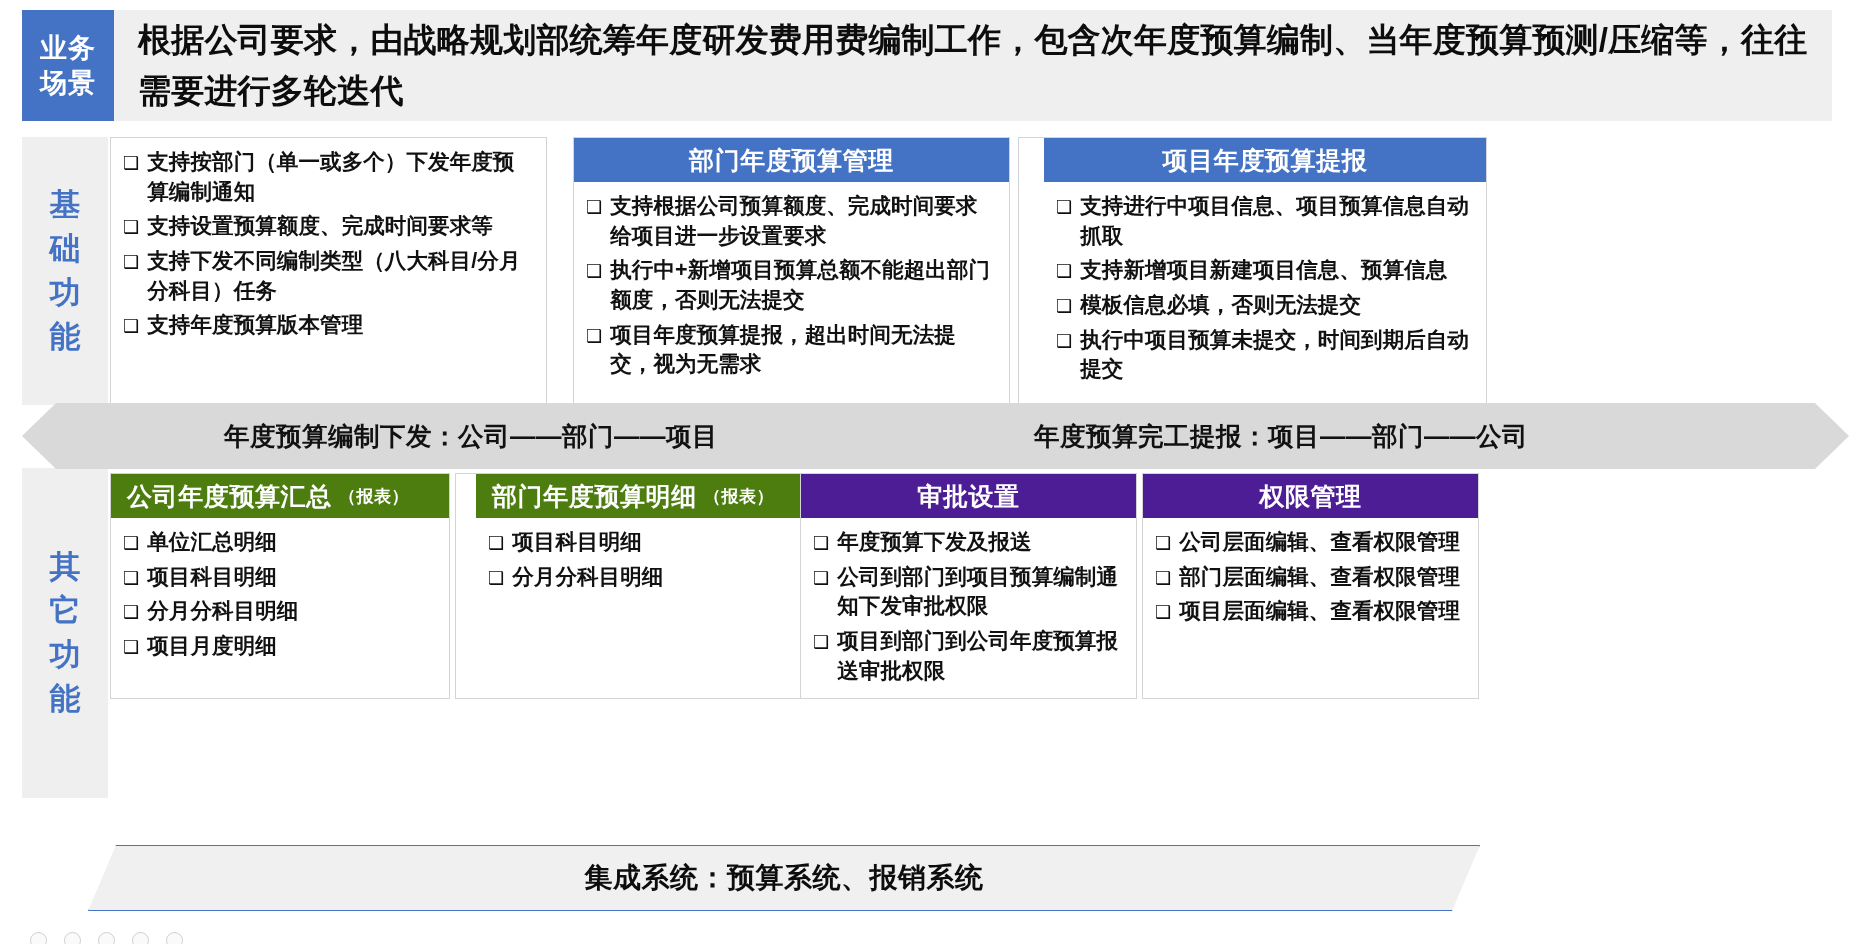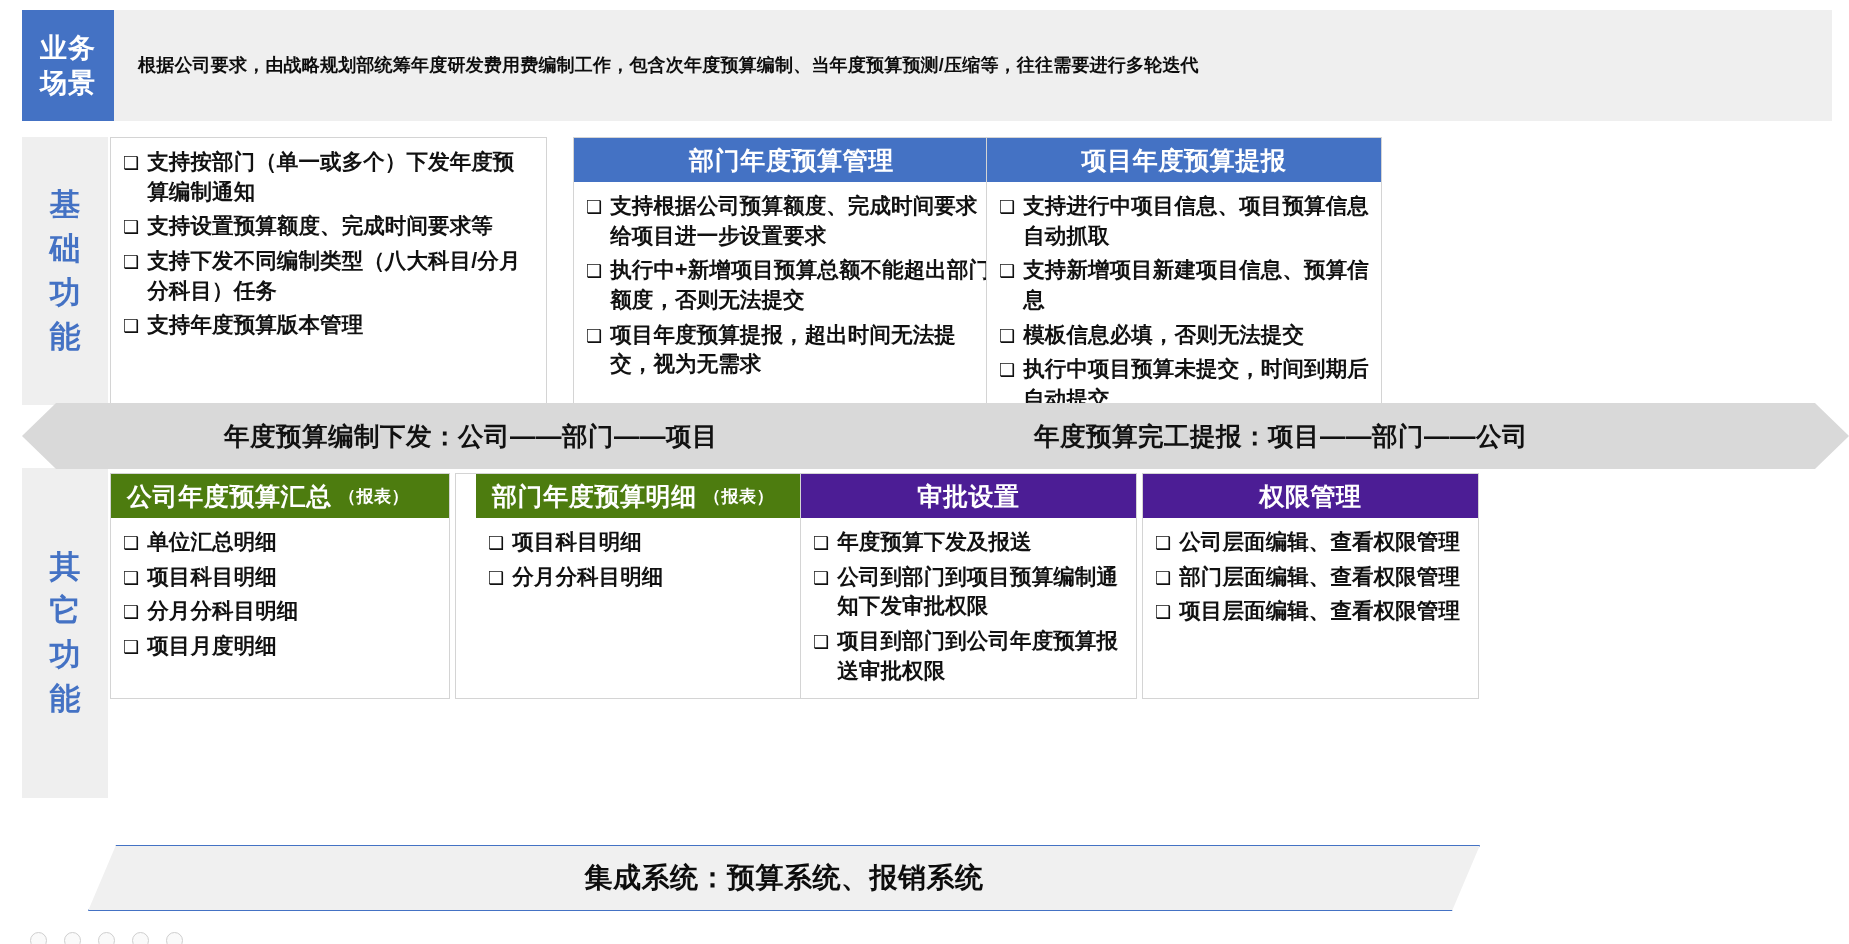--- a/index.html
+++ b/index.html
@@ -18,21 +18,21 @@
     background:#efefef;display:flex;align-items:stretch;
   }
   .scenario-tag{
     width:92px;flex:0 0 92px;background:#4472c4;color:#ffffff;
     display:flex;flex-direction:column;align-items:center;justify-content:center;
     font-size:27px;font-weight:bold;line-height:1.28;letter-spacing:1px;
   }
   .scenario-text{
     flex:1;display:flex;align-items:center;
     padding:0 18px 0 24px;
-    font-size:18px;font-weight:bold;color:#0d0d0d;line-height:1.52;
+    font-size:33px;font-weight:bold;color:#0d0d0d;line-height:1.52;
     letter-spacing:0.2px;
   }
 
   
   .rail{
     position:absolute;left:22px;width:86px;background:#efefef;
     display:flex;flex-direction:column;align-items:center;justify-content:center;
     color:#4472c4;font-size:31px;font-weight:bold;line-height:1.42;
   }
   .rail span{display:block;}
@@ -79,21 +79,21 @@
   }
   .bullet .box{
     flex:0 0 auto;margin-right:8px;margin-top:2px;
     font-size:18px;line-height:1.5;
   }
   .bullet .txt{flex:1;}
 
   
   #card-company{left:110px;  top:137px; width:437px; height:268px;}
   #card-dept{   left:573px;  top:137px; width:437px; height:268px;}
-  #card-project{left:986px; top:137px; width:396px; height:268px;}
+  #card-project{left:1018px; top:137px; width:469px; height:268px;padding-left:25px;}
 
   
   #card-company-report{left:110px;  top:473px; width:340px; height:226px;}
   #card-dept-report{   left:455px;  top:473px; width:396px; height:226px;padding-left:20px;}
   #card-approval{      left:800px;  top:473px; width:337px; height:226px;}
   #card-permission{    left:1142px; top:473px; width:337px; height:226px;}
 
   
   .banner{
     position:absolute;left:88px;top:845px;width:1392px;height:66px;

